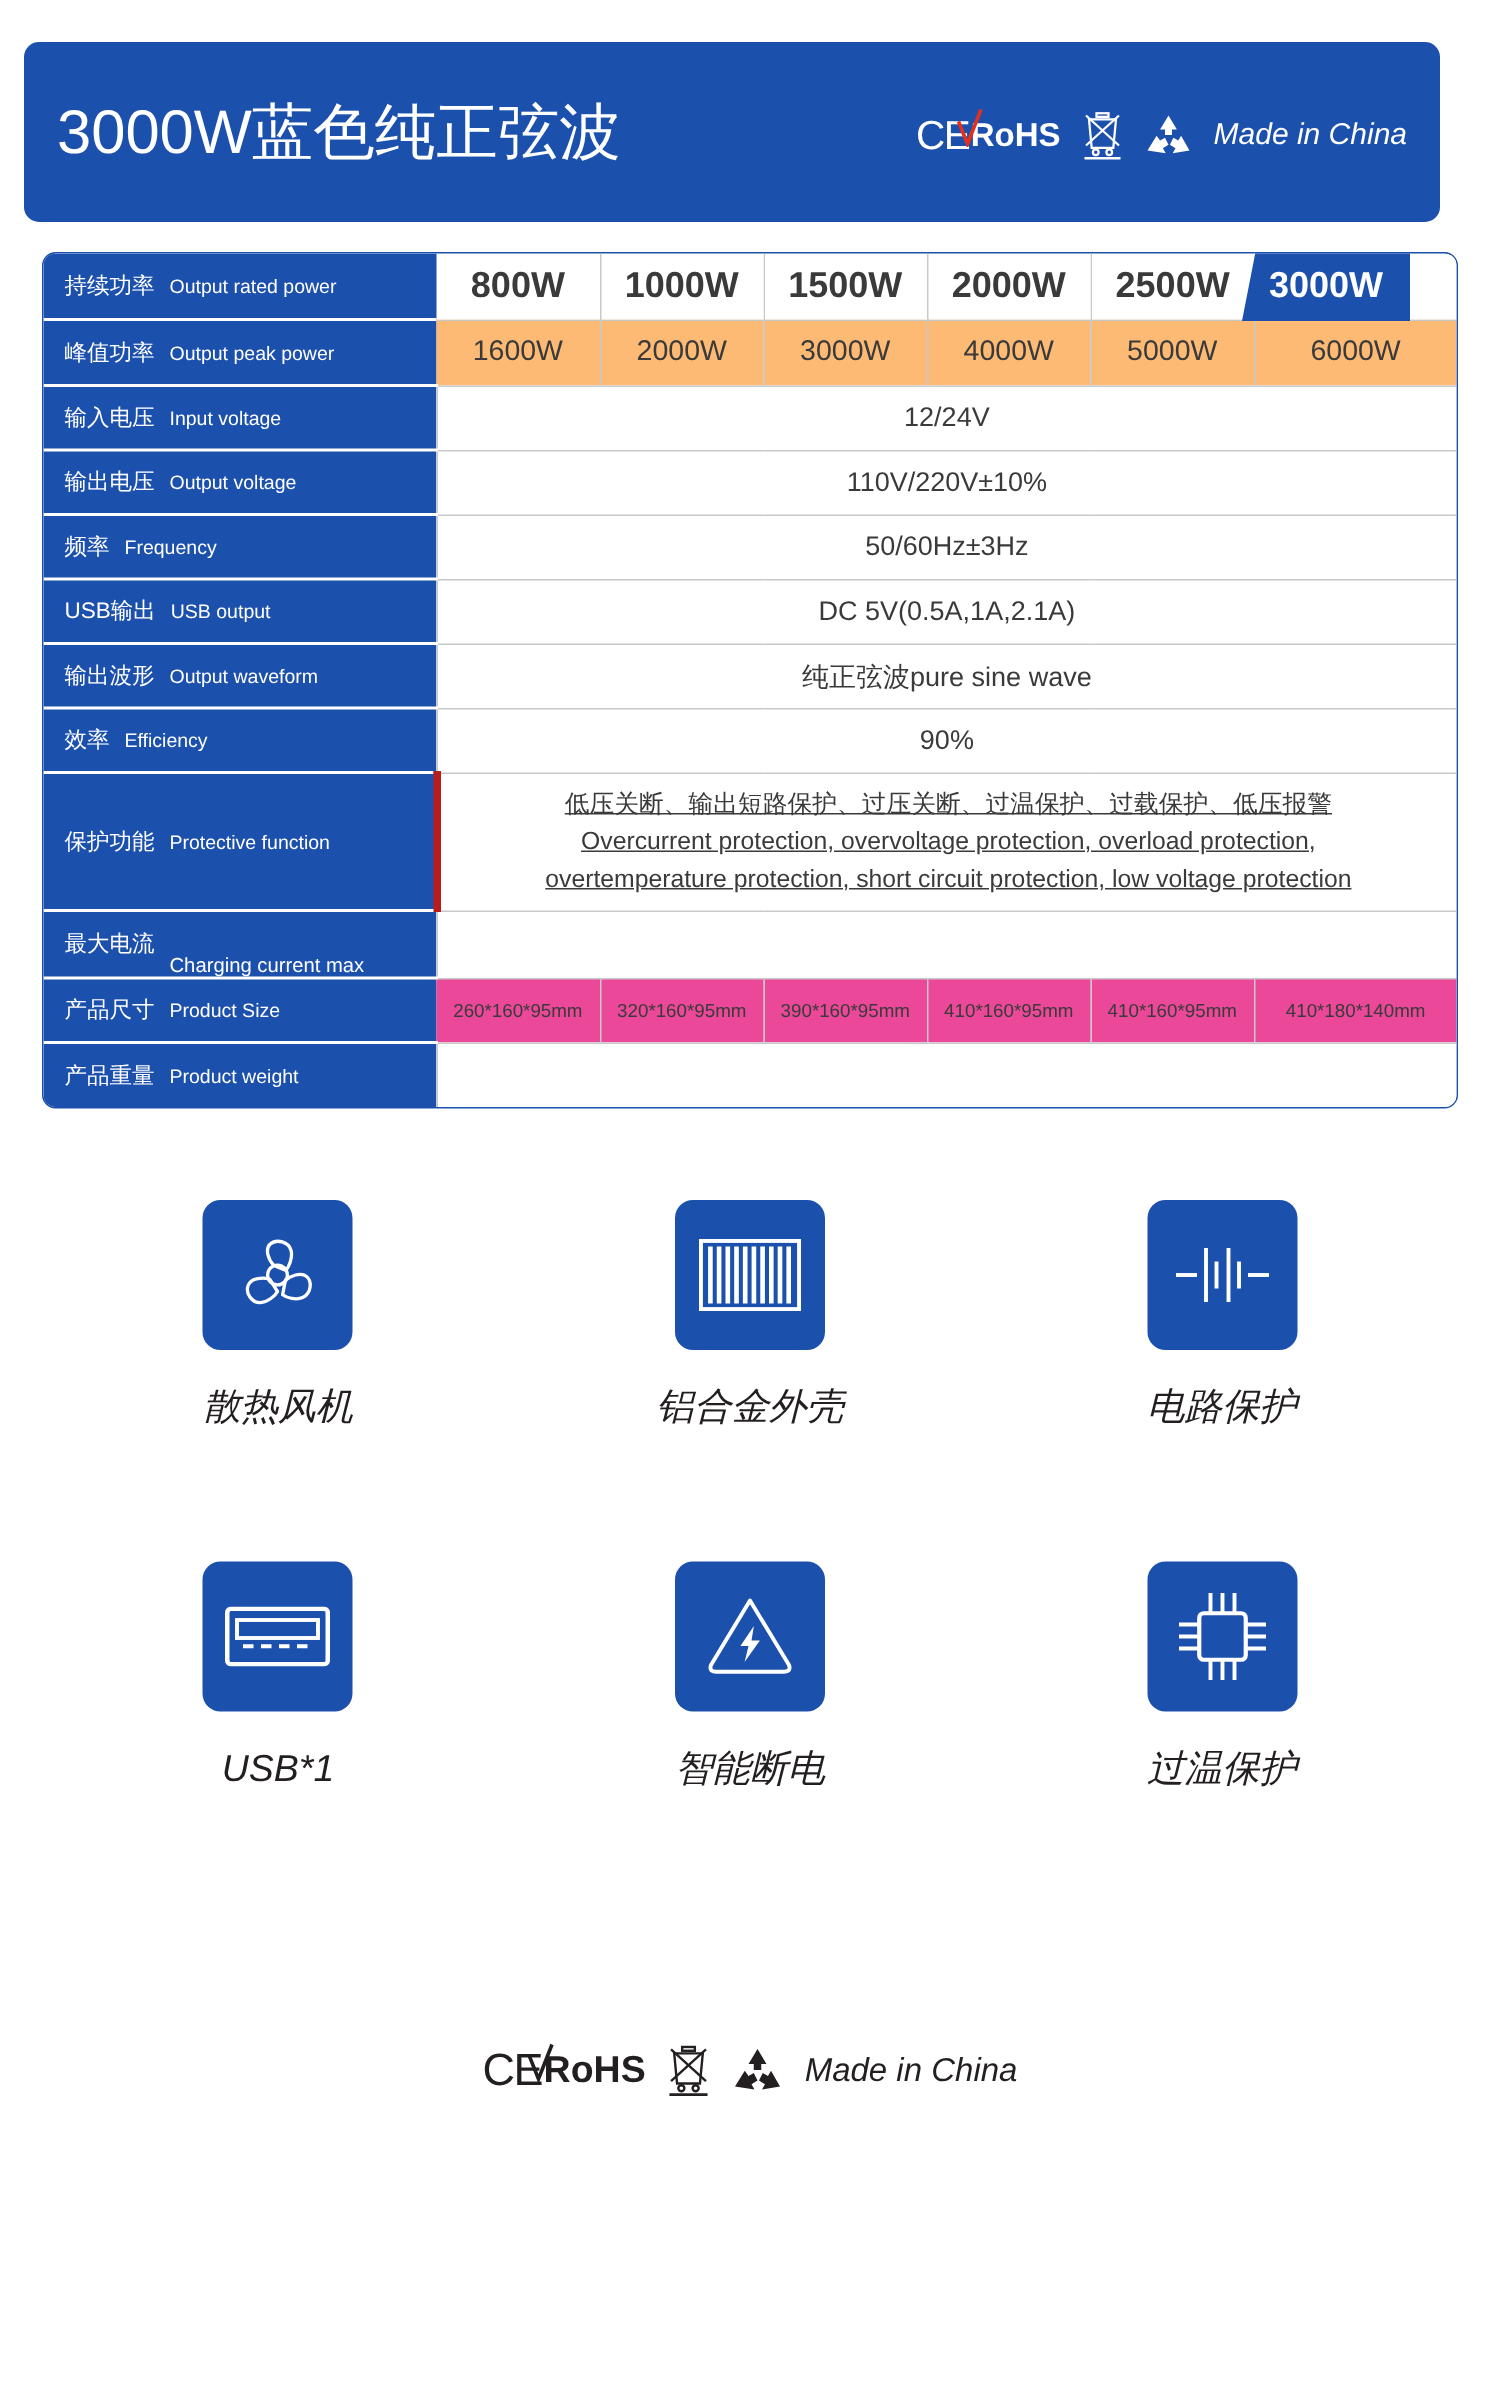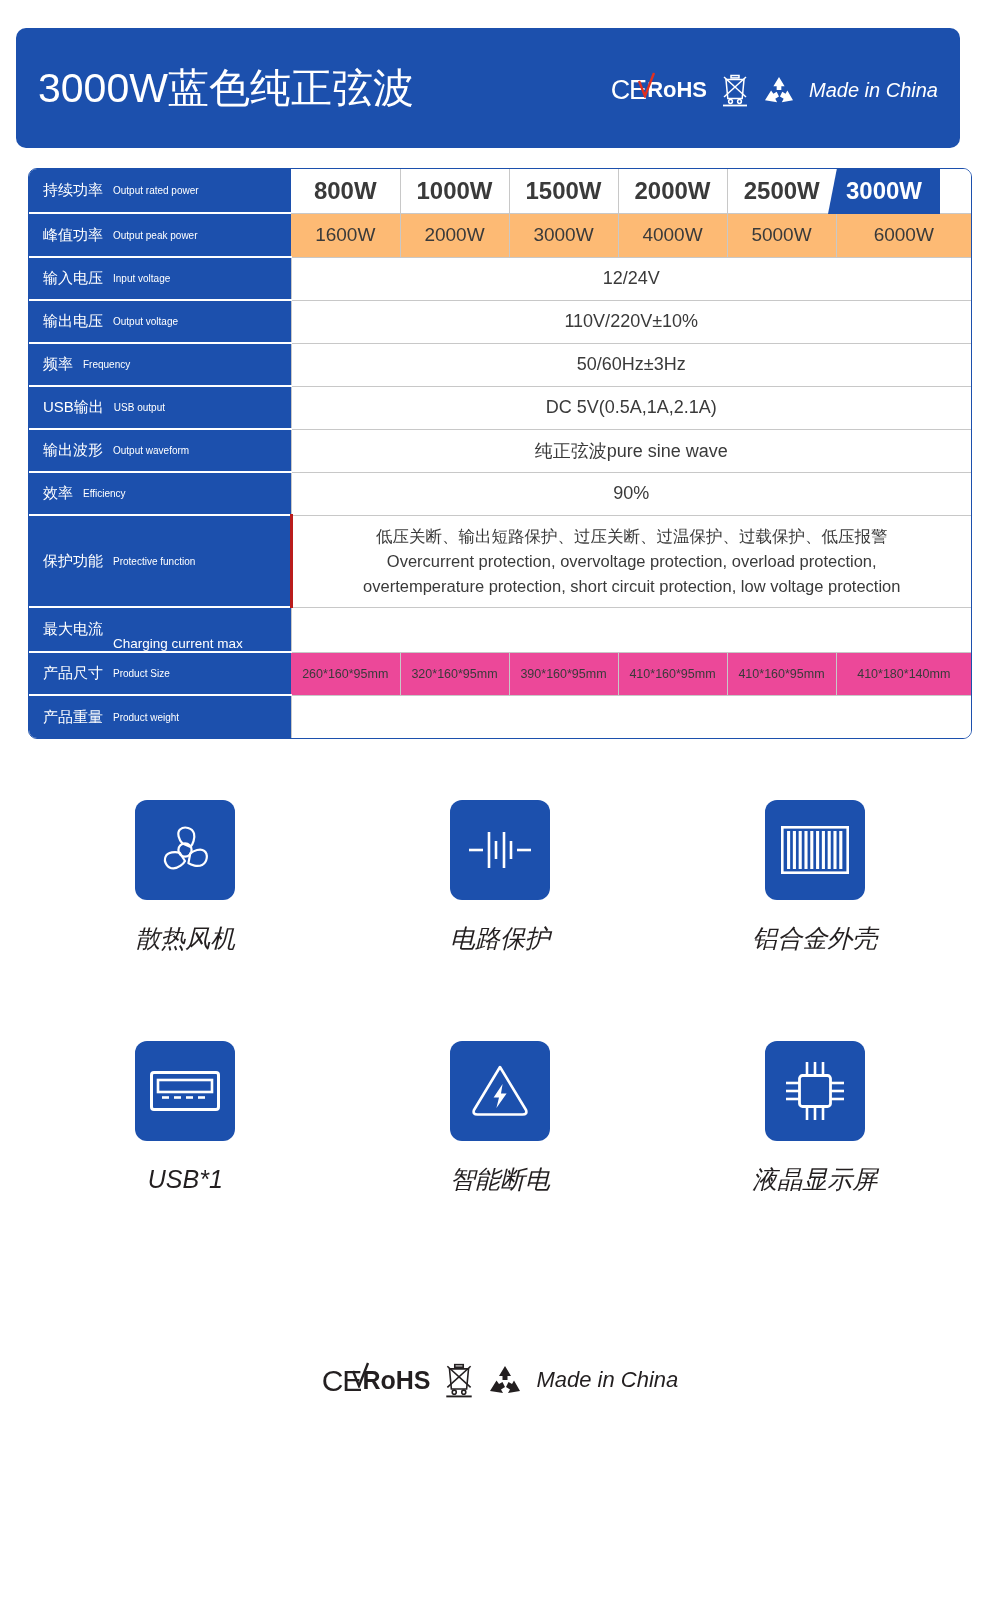--- a/index.html
+++ b/index.html
@@ -91,21 +91,21 @@
 
   .lbl {
     background: #1c50ad;
     color: #ffffff;
     padding: 0 0 0 14px;
     border-bottom: 2px solid #ffffff;
     white-space: nowrap;
   }
   .lbl-inner { display: flex; align-items: center; gap: 10px; }
   .lbl-cn { font-size: 15px; }
-  .lbl-en { font-size: 10px; }
+  .lbl-en { font-size: 13px; }
   .lbl-en.sm { font-size: 13.5px; margin-top: 28px; }
 
   .val {
     background: #ffffff;
     text-align: center;
     border-bottom: 1px solid #c8c8c8;
     border-left: 1px solid #c8c8c8;
     font-size: 18px;
     color: #3a3a3a;
   }
@@ -147,23 +147,24 @@
   }
   .pw-bot.first { border-left: none; }
 
   .r-mid { height: 43px; }
   .protect-cell {
     text-align: center;
     font-size: 16.5px;
     color: #3a3a3a;
     line-height: 25px;
     padding: 8px 10px;
-    border-left: 3px solid #b91c1c;
+    border-left: 5px solid #b91c1c;
     border-bottom: 1px solid #c8c8c8;
     background: #ffffff;
+    text-decoration: underline;
   }
   .size-cell {
     font-size: 12.5px;
     color: #3a3a3a;
     text-align: center;
     border-left: 1px solid #c8c8c8;
     border-bottom: 1px solid #c8c8c8;
     background: #ec4899;
     height: 43px;
   }
@@ -427,36 +428,20 @@
         <svg width="62" height="62" viewBox="0 0 62 62">
           <g fill="none" stroke="#ffffff" stroke-width="2.2" stroke-linejoin="round">
             <circle cx="31" cy="31" r="6.6"></circle>
             <path d="M28.6 24.6 C25 21 22.5 14 26 10.5 C30.5 6.5 38.5 9 40 14.5 C41.3 19.4 38.6 25.5 36.6 27.9 Z"></path>
             <path d="M25.8 33.8 C21.2 32.3 13.8 33 11.6 37.6 C9.2 42.8 13.8 49.6 19.5 49.4 C24.5 49.2 29.6 44.8 31 42 Z"></path>
             <path d="M36.3 34.4 C39.5 31.8 46.4 28.8 50.2 31.8 C54.6 35.2 53.2 43.4 48.1 45.9 C43.6 48.1 37 46.2 34.4 44.2 Z"></path>
           </g>
         </svg>
       </div>
       <div class="flabel">散热风机</div>
-    </div>
-
-    <div class="fcell">
-      <div class="ficon">
-        <svg width="66" height="52" viewBox="0 0 66 52">
-          <g stroke="#ffffff" stroke-width="2.6" stroke-linecap="butt">
-            <path d="M2 26 h14"></path>
-            <path d="M22 8 v36"></path>
-            <path d="M29 17 v18"></path>
-            <path d="M37 8 v36"></path>
-            <path d="M44 17 v18"></path>
-            <path d="M50 26 h14"></path>
-          </g>
-        </svg>
-      </div>
-      <div class="flabel">电路保护</div>
     </div>
 
     <div class="fcell">
       <div class="ficon">
         <svg width="68" height="48" viewBox="0 0 68 48">
           <rect x="1.3" y="1.3" width="65.4" height="45.4" fill="none" stroke="#ffffff" stroke-width="2.6"></rect>
           <g stroke="#ffffff" stroke-width="3.1">
             <path d="M7.6 5 v38"></path>
               <path d="M13.4 5 v38"></path>
               <path d="M19.2 5 v38"></path>
@@ -464,20 +449,36 @@
               <path d="M30.8 5 v38"></path>
               <path d="M36.6 5 v38"></path>
             <path d="M42.4 5 v38"></path>
               <path d="M48.2 5 v38"></path>
               <path d="M54 5 v38"></path>
             <path d="M59.8 5 v38"></path>
           </g>
         </svg>
       </div>
       <div class="flabel">铝合金外壳</div>
+    </div>
+
+    <div class="fcell">
+      <div class="ficon">
+        <svg width="66" height="52" viewBox="0 0 66 52">
+          <g stroke="#ffffff" stroke-width="2.6" stroke-linecap="butt">
+            <path d="M2 26 h14"></path>
+            <path d="M22 8 v36"></path>
+            <path d="M29 17 v18"></path>
+            <path d="M37 8 v36"></path>
+            <path d="M44 17 v18"></path>
+            <path d="M50 26 h14"></path>
+          </g>
+        </svg>
+      </div>
+      <div class="flabel">电路保护</div>
     </div>
 
   </div>
 
   <div class="frow frow2">
 
     <div class="fcell">
       <div class="ficon">
         <svg width="70" height="40" viewBox="0 0 70 40">
           <rect x="1.5" y="1.5" width="67" height="37" rx="2.5" fill="none" stroke="#ffffff" stroke-width="3"></rect>
@@ -516,21 +517,21 @@
               <path d="M40 48 v13"></path>
             <path d="M3 24 h13"></path>
               <path d="M3 32 h13"></path>
               <path d="M3 40 h13"></path>
             <path d="M48 24 h13"></path>
               <path d="M48 32 h13"></path>
               <path d="M48 40 h13"></path>
           </g>
         </svg>
       </div>
-      <div class="flabel">液晶显示屏</div>
+      <div class="flabel">过温保护</div>
     </div>
 
   </div>
 </div>
 
 <div class="footer cert-dark">
 
   <div class="cert-ce-rohs">
     <span class="ce-mark">CE</span>
     <span class="rohs-text">RoHS</span>

